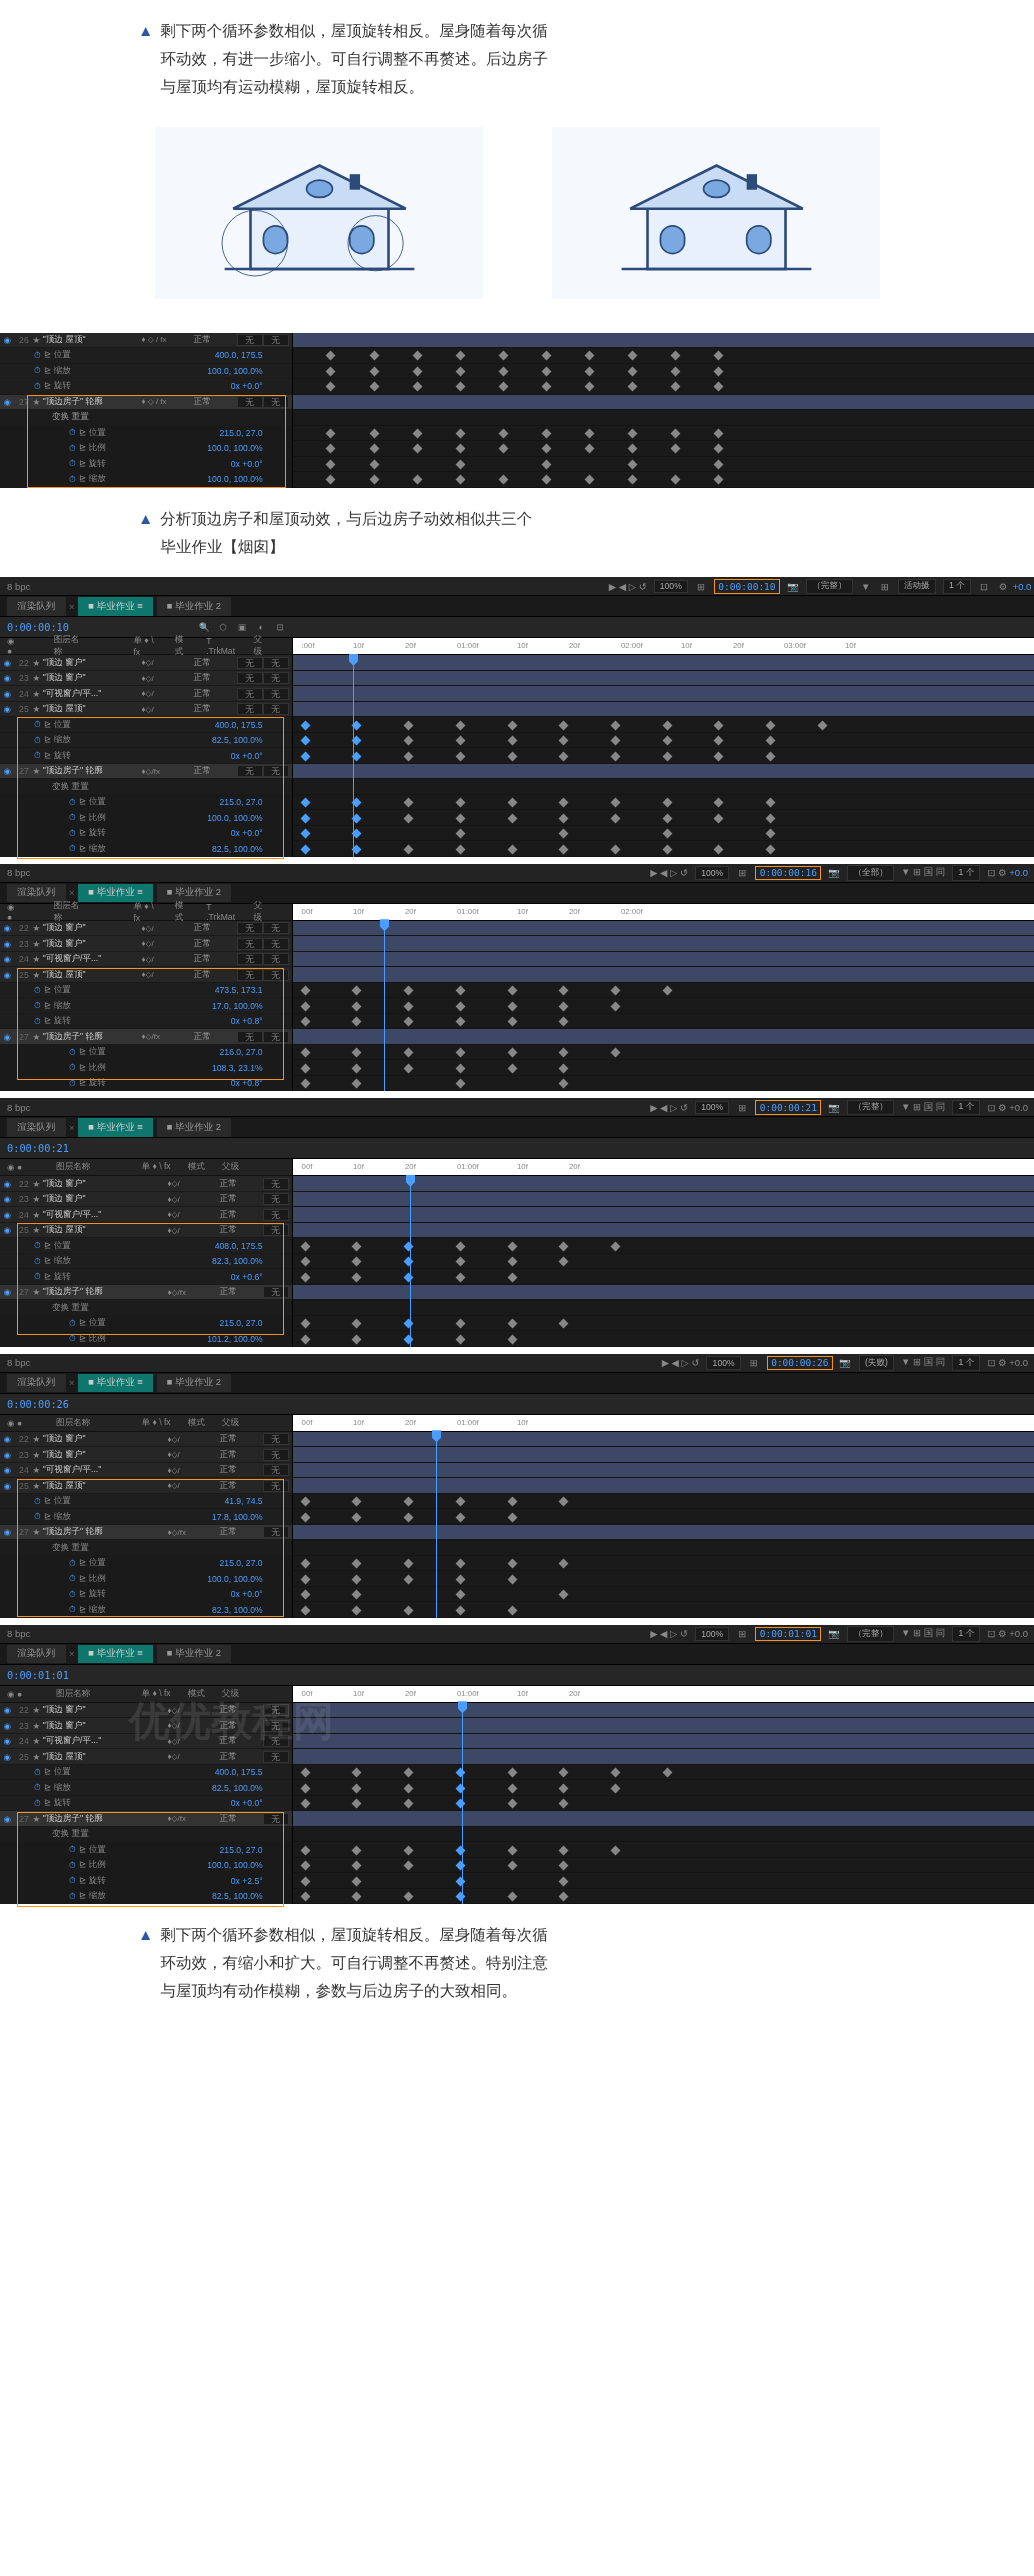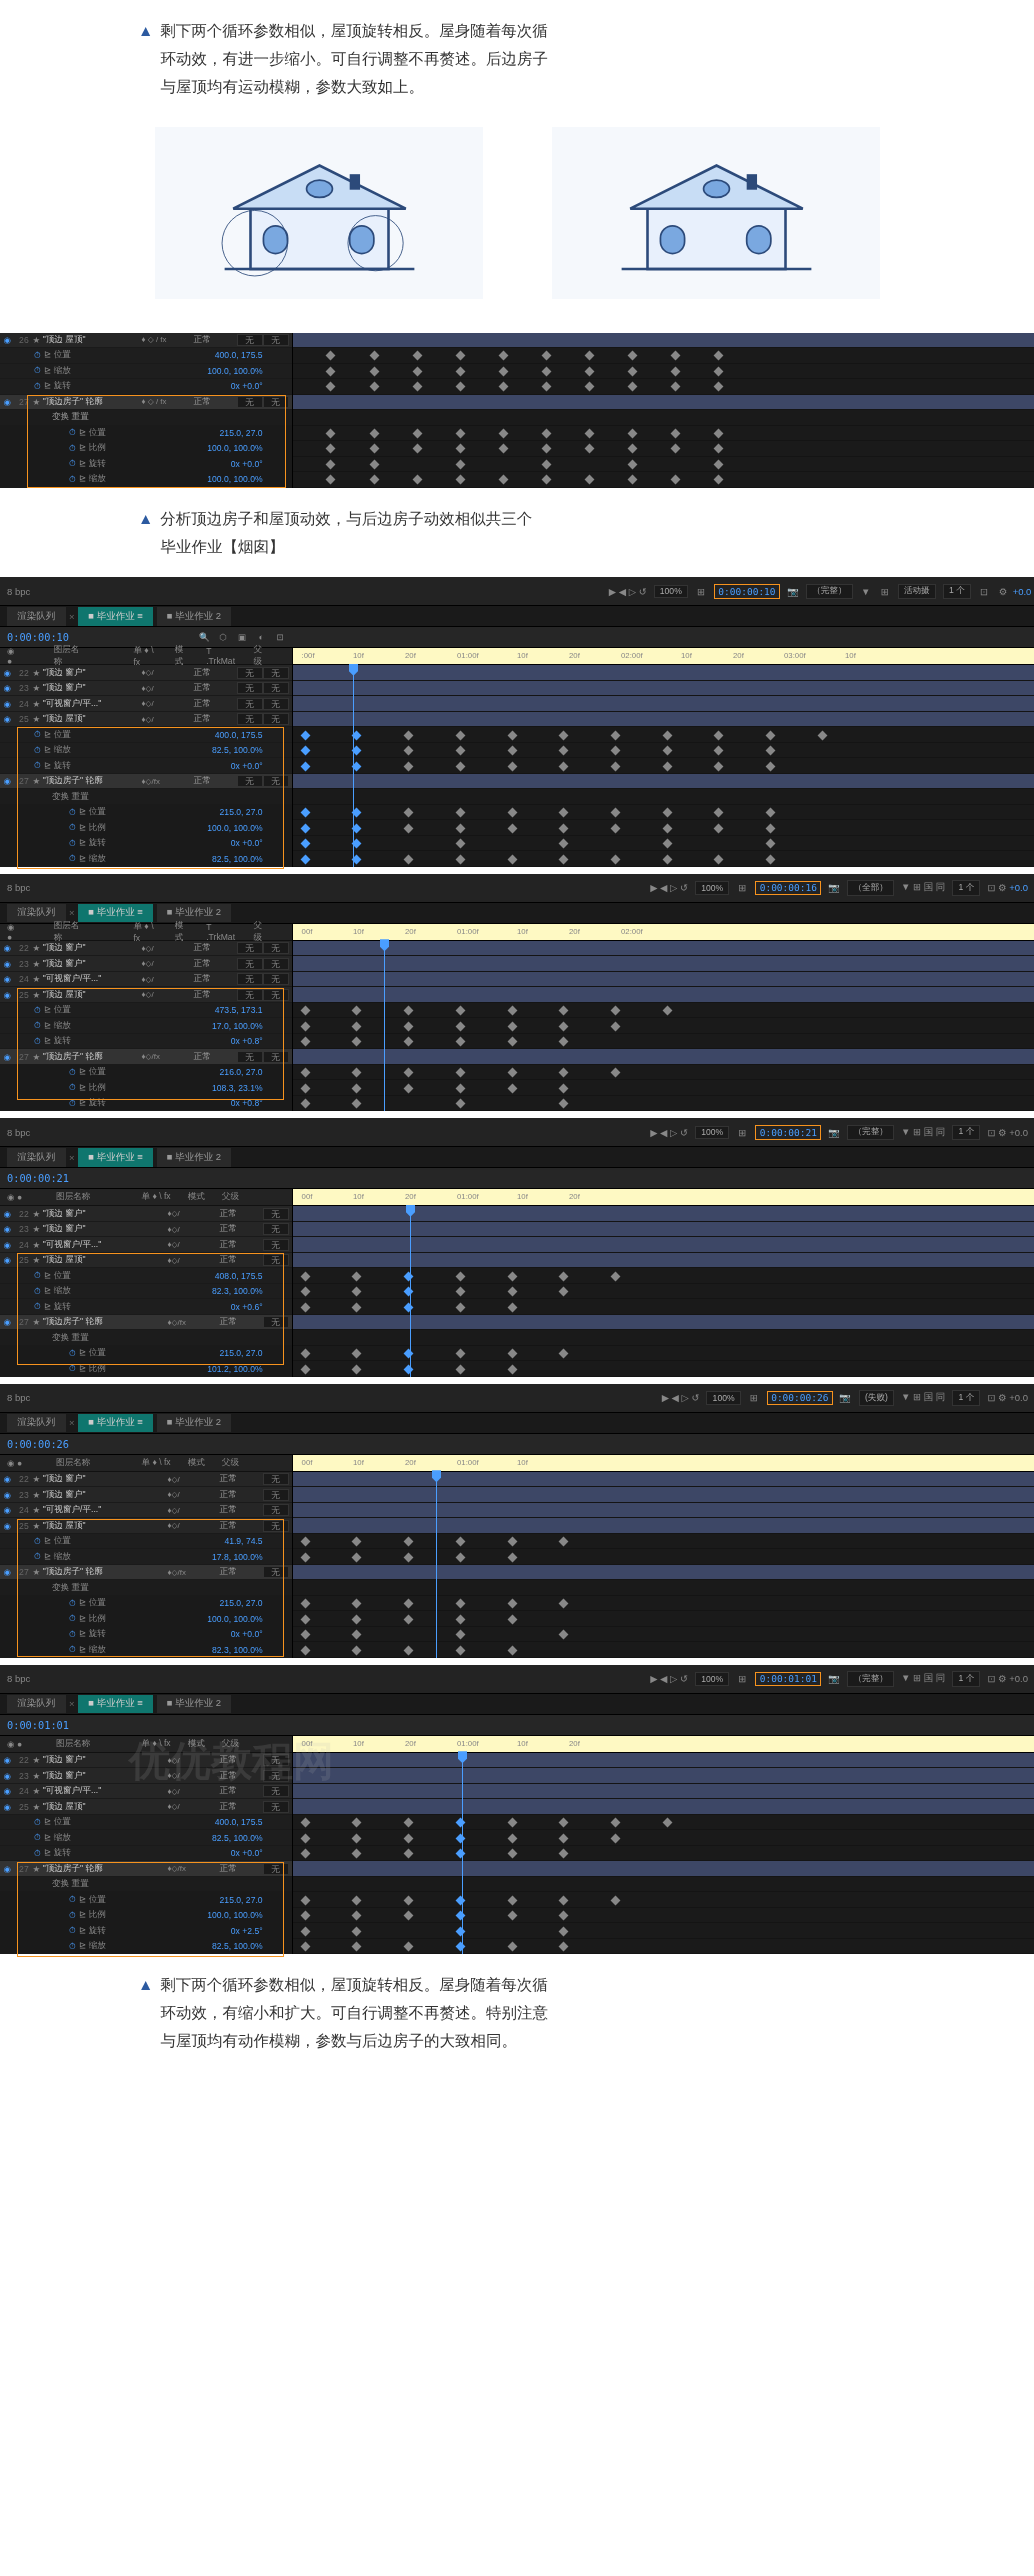--- a/index.html
+++ b/index.html
@@ -4,21 +4,21 @@
 <style>
 *{margin:0;padding:0;box-sizing:border-box;font-family:"Microsoft YaHei",sans-serif}
 body{background:#fff;width:1035px}
 .text-block{padding:0 138px;margin:17px 0}
 .text-block p{font-size:15.5px;color:#333;line-height:1.8}
 .triangle{color:#2c5aa0;margin-right:7px}
 .illus-row{display:flex;justify-content:center;gap:69px;margin:26px 0 34px}
 .house-box{width:328px;height:172px;background:#f5f8fc;display:flex;align-items:center;justify-content:center;position:relative}
 .house-svg{width:259px;height:138px}
 .ae-panel{background:#1e1e1e;color:#888;font-size:9.5px;margin-bottom:7px;position:relative}
-.ae-top{background:#232323;height:29px;display:flex;align-items:center;padding:0 7px;gap:7px;border-bottom:0.9px solid #000}
+.ae-top{background:#232323;height:19px;display:flex;align-items:center;padding:0 7px;gap:7px;border-bottom:0.9px solid #000}
 .ae-tabs{background:#1a1a1a;height:21px;display:flex;align-items:center;padding:0 7px;gap:3.4px;border-bottom:0.9px solid #000}
 .ae-tab{background:#2a2a2a;padding:2.6px 10.3px;font-size:9.5px;color:#999}
 .ae-tab.active{background:#0f766e;color:#ccc}
 .ae-header{background:#262626;height:21px;display:flex;align-items:center;border-bottom:0.9px solid #000}
 .ae-header-l{width:293px;display:flex;align-items:center;padding:0 7px;gap:7px;font-size:8.6px}
 .ae-header-r{flex:1;display:flex;align-items:center;padding:0 7px;gap:5.2px;font-size:8.6px}
 .ae-icon{width:12px;height:12px;display:inline-flex;align-items:center;justify-content:center;color:#888}
 .ae-icon.blue{color:#4a9eff}
 .ae-dropdown{background:#1a1a1a;padding:0.9px 5.2px;font-size:8.6px;color:#aaa;border:0.9px solid #333}
 .ae-timecode{color:#4a9eff;font-size:10.3px;font-family:monospace}
@@ -34,40 +34,40 @@
 .row-num{width:17px;color:#666;text-align:center}
 .row-eye{width:12px;color:#4a9eff}
 .row-name{flex:1;color:#ccc;display:flex;align-items:center;gap:3.4px}
 .row-star{color:#888;width:10.3px}
 .row-icons{width:52px;display:flex;gap:1.7px;color:#888;font-size:7.8px}
 .row-mode{width:43px;color:#999}
 .row-dd{width:26px;background:#1a1a1a;text-align:center;color:#888;border:0.9px solid #333;height:12px;line-height:10.3px}
 .prop-val{color:#4a9eff;margin-left:auto;margin-right:26px}
 .prop-clock{color:#4a9eff;margin-right:3.4px}
 .orange-box{position:absolute;border:1.7px solid #f7931e;pointer-events:none;z-index:10}
-.ruler{height:17px;background:#fef9c3;display:flex;align-items:center;border-bottom:0.9px solid #000;position:relative;font-size:7.8px;color:#888}
+.ruler{height:17px;background:#ffffff;display:flex;align-items:center;border-bottom:0.9px solid #000;position:relative;font-size:7.8px;color:#888}
 .ruler-tick{position:absolute;top:2.6px}
 .timeline-area{position:relative}
 .track-row{height:15.5px;border-bottom:0.9px solid #141414;position:relative}
 .track-row.layer{background:#3d4766}
 .track-row.prop{background:#1a1a1a}
 .kf{position:absolute;top:4.3px;width:7px;height:7px;background:#888;transform:rotate(45deg)}
 .kf.sel{background:#4a9eff}
 .playhead{position:absolute;top:0;bottom:0;width:0.9px;background:#4a9eff;z-index:5}
 .playhead::before{content:'';position:absolute;top:-1.7px;left:-4.3px;width:9.5px;height:12px;background:#4a9eff;clip-path:polygon(0 0,100% 0,100% 60%,50% 100%,0 60%)}
 .time-box{border:1.7px solid #f7931e;padding:0.9px 3.4px;color:#4a9eff;font-family:monospace;font-size:9.5px}
 .watermark{position:absolute;font-size:41px;color:rgba(180,180,180,0.15);font-weight:bold;pointer-events:none;z-index:20}
 </style>
 </head>
 <body>
 
 <div class="text-block">
   <p><span class="triangle">▲</span><span>剩下两个循环参数相似，屋顶旋转相反。屋身随着每次循</span></p>
   <p style="padding-left:22.4px">环动效，有进一步缩小。可自行调整不再赘述。后边房子</p>
-  <p style="padding-left:22.4px">与屋顶均有运动模糊，参数大致如上。</p>
+  <p style="padding-left:22.4px">与屋顶均有运动模糊，屋顶旋转相反。</p>
 </div>
 
 <div class="illus-row">
   <div class="house-box">
     <svg class="house-svg" viewBox="0 0 300 160">
       <rect x="70" y="75" width="160" height="70" fill="#e8f0fc" stroke="#2c4a7a" stroke-width="3"></rect>
       <polygon points="50,75 150,25 250,75" fill="#c8ddf5" stroke="#2c4a7a" stroke-width="3"></polygon>
       <rect x="135" y="42" width="30" height="20" rx="15" fill="#7aa8e0" stroke="#2c4a7a" stroke-width="2"></rect>
       <rect x="85" y="95" width="28" height="32" rx="14" fill="#7aa8e0" stroke="#2c4a7a" stroke-width="2"></rect>
       <rect x="185" y="95" width="28" height="32" rx="14" fill="#7aa8e0" stroke="#2c4a7a" stroke-width="2"></rect>

